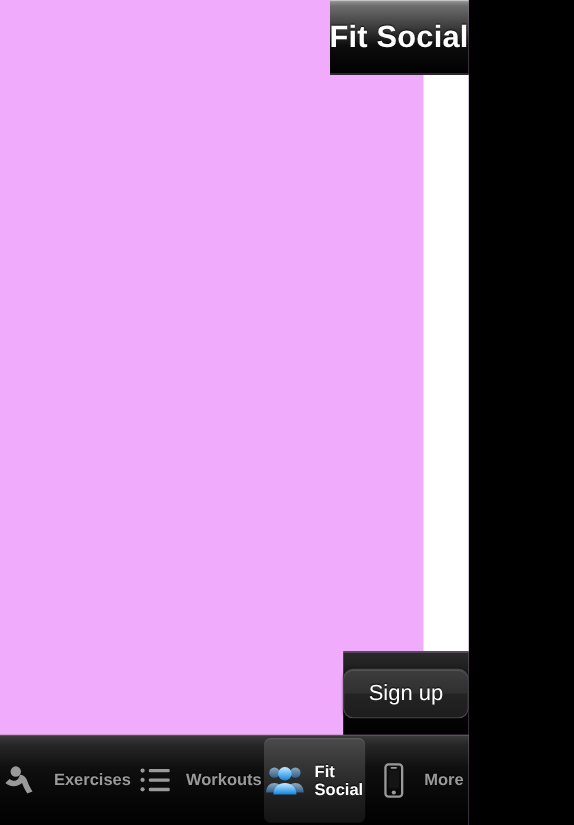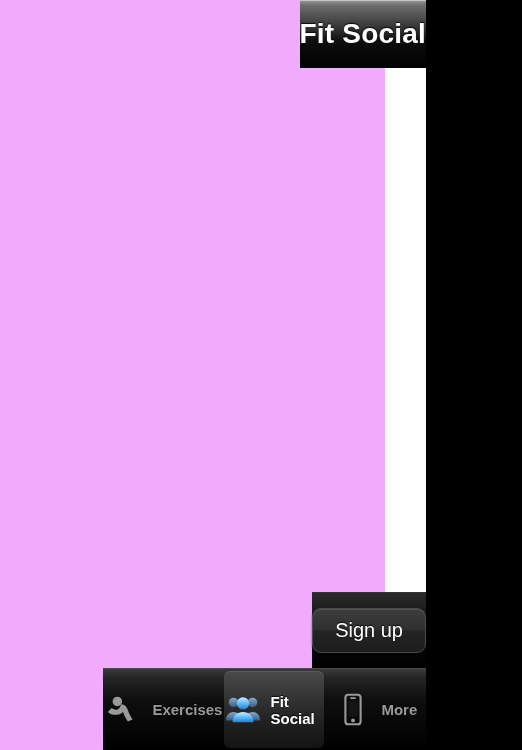--- a/index.html
+++ b/index.html
@@ -284,20 +284,33 @@
   <div class="tabbar" id="tabbar">
       <div class="tab">
         <span class="ticon">
           <svg viewBox="0 0 40 40" width="38" height="38">
             <circle cx="13" cy="11" r="5" fill="#9a9a9a"></circle>
             <path d="M17 14c4 0 6 3 7 6 1.5 4 3 7 5 10l-5 2c-2.5-4-4-7-5-10-2 2-5 3-8 3-3 0-6-1-8-3l4-4c2 1.5 4 2 6 1.5 2-.5 3-2.5 4-5.5z" fill="#9a9a9a"></path>
           </svg>
         </span>
         <span class="tlabel">Exercises</span>
       </div>
+      <div class="tab">
+        <span class="ticon">
+          <svg viewBox="0 0 40 40" width="38" height="38">
+            <circle cx="8" cy="10" r="2" fill="#9a9a9a"></circle>
+            <rect x="14" y="8.5" width="20" height="3.2" rx="1.2" fill="#9a9a9a"></rect>
+            <circle cx="8" cy="19" r="2" fill="#9a9a9a"></circle>
+            <rect x="14" y="17.5" width="20" height="3.2" rx="1.2" fill="#9a9a9a"></rect>
+            <circle cx="8" cy="28" r="2" fill="#9a9a9a"></circle>
+            <rect x="14" y="26.5" width="20" height="3.2" rx="1.2" fill="#9a9a9a"></rect>
+          </svg>
+        </span>
+        <span class="tlabel">Workouts</span>
+      </div>
       <div class="tab active">
         <span class="ticon">
           <svg viewBox="0 0 40 40" width="38" height="38">
             <defs>
               <linearGradient id="pg" x1="0" y1="0" x2="0" y2="1">
                 <stop offset="0%" stop-color="#cfe9ff"></stop>
                 <stop offset="55%" stop-color="#5bb6f5"></stop>
                 <stop offset="100%" stop-color="#1a7fd4"></stop>
               </linearGradient>
               <linearGradient id="pg2" x1="0" y1="0" x2="0" y2="1">

